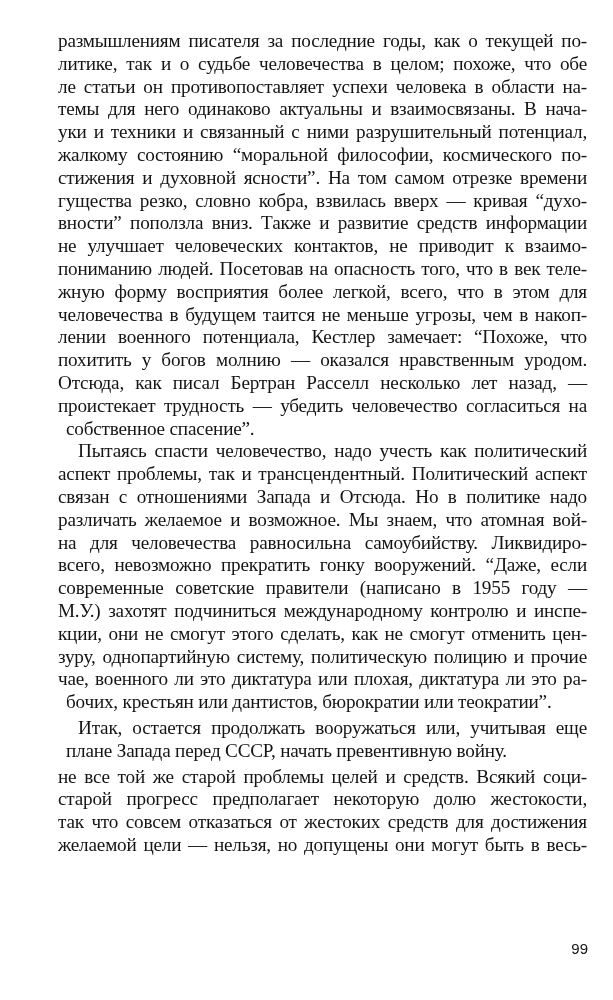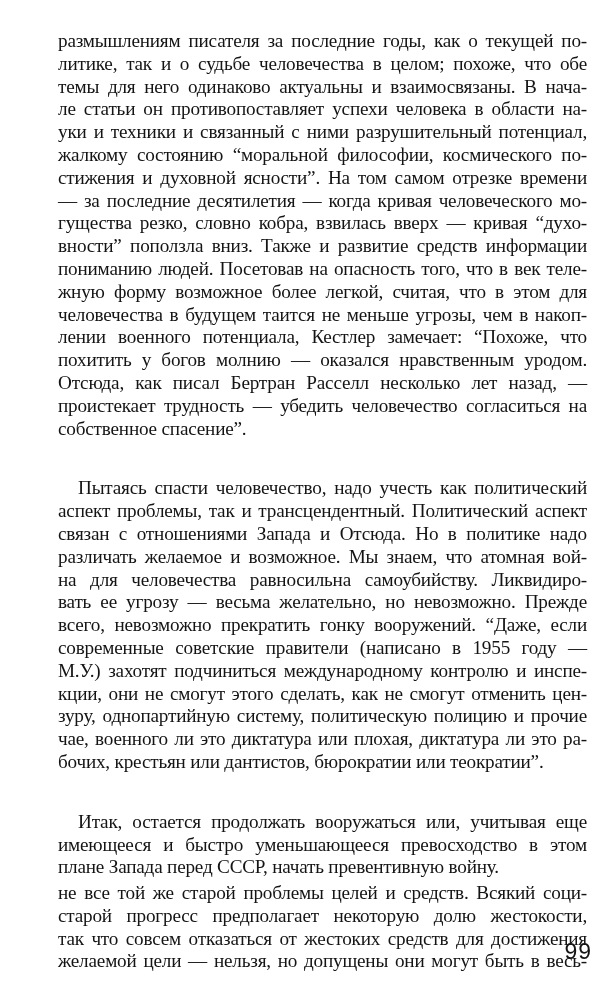--- a/index.html
+++ b/index.html
@@ -13,74 +13,72 @@
     font-family: "Liberation Serif", "DejaVu Serif", serif;
     font-size: 19.2px; line-height: 22.8px; color: #141414;
   }
   .para { margin: 0; }
   .para.gap { margin-top: 3px; }
   .line {
     display: block; white-space: nowrap; text-align: justify;
     text-align-last: justify; height: 22.8px; overflow: visible;
     letter-spacing: -0.2px;
   }
-  .line.last { text-align-last: left; }
-  .line.indent { padding-left: 20px; margin-top: 37px; }
+  .line.last { text-align-last: left; margin-left: 8px; }
+  .line.indent { padding-left: 20px; }
   .page-number {
     position: absolute; left: 548px; top: 940px; width: 24px; text-align: right;
-    font-family: Liberation Mono, monospace;
-    font-size: 23px; color: #141414;
+    font-family: Liberation Sans, sans-serif;
+    font-size: 15px; color: #141414;
   }
 </style>
 </head>
 <body>
 
 <div class="page">
   <div class="text-block">
 
     <div class="para">
       <span class="line">размышлениям писателя за последние годы, как о текущей по-</span>
       <span class="line">литике, так и о судьбе человечества в целом; похоже, что обе</span>
+      <span class="line">ле статьи он противопоставляет успехи человека в области на-</span>
       <span class="line">темы для него одинаково актуальны и взаимосвязаны. В нача-</span>
-      <span class="line">ле статьи он противопоставляет успехи человека в области на-</span>
       <span class="line">уки и техники и связанный с ними разрушительный потенциал,</span>
       <span class="line">жалкому состоянию “моральной философии, космического по-</span>
       <span class="line">стижения и духовной ясности”. На том самом отрезке времени</span>
-      <span class="line">— за последние десятилетия — когда кривая человеческого мо-</span>
       <span class="line">гущества резко, словно кобра, взвилась вверх — кривая “духо-</span>
       <span class="line">вности” поползла вниз. Также и развитие средств информации</span>
+      <span class="line">не улучшает человеческих контактов, не приводит к взаимо-</span>
       <span class="line">пониманию людей. Посетовав на опасность того, что в век теле-</span>
-      <span class="line">жную форму возможное более легкой, считая, что в этом для</span>
+      <span class="line">жную форму восприятия более легкой, всего, что в этом для</span>
       <span class="line">человечества в будущем таится не меньше угрозы, чем в накоп-</span>
       <span class="line">лении военного потенциала, Кестлер замечает: “Похоже, что</span>
       <span class="line">похитить у богов молнию — оказался нравственным уродом.</span>
       <span class="line">Отсюда, как писал Бертран Расселл несколько лет назад, —</span>
       <span class="line">проистекает трудность — убедить человечество согласиться на</span>
       <span class="line last">собственное спасение”.</span>
     </div>
 
     <div class="para">
       <span class="line indent">Пытаясь спасти человечество, надо учесть как политический</span>
       <span class="line">аспект проблемы, так и трансцендентный. Политический аспект</span>
       <span class="line">связан с отношениями Запада и Отсюда. Но в политике надо</span>
       <span class="line">различать желаемое и возможное. Мы знаем, что атомная вой-</span>
       <span class="line">на для человечества равносильна самоубийству. Ликвидиро-</span>
-      <span class="line">вать ее угрозу — весьма желательно, но невозможно. Прежде</span>
       <span class="line">всего, невозможно прекратить гонку вооружений. “Даже, если</span>
       <span class="line">современные советские правители (написано в 1955 году —</span>
       <span class="line">М.У.) захотят подчиниться международному контролю и инспе-</span>
       <span class="line">кции, они не смогут этого сделать, как не смогут отменить цен-</span>
       <span class="line">зуру, однопартийную систему, политическую полицию и прочие</span>
       <span class="line">чае, военного ли это диктатура или плохая, диктатура ли это ра-</span>
       <span class="line last">бочих, крестьян или дантистов, бюрократии или теократии”.</span>
     </div>
 
     <div class="para gap">
       <span class="line indent">Итак, остается продолжать вооружаться или, учитывая еще</span>
-      <span class="line">имеющееся и быстро уменьшающееся превосходство в этом</span>
       <span class="line last">плане Запада перед СССР, начать превентивную войну.</span>
     </div>
 
     <div class="para gap">
       <span class="line">не все той же старой проблемы целей и средств. Всякий соци-</span>
       <span class="line">старой прогресс предполагает некоторую долю жестокости,</span>
       <span class="line">так что совсем отказаться от жестоких средств для достижения</span>
       <span class="line">желаемой цели — нельзя, но допущены они могут быть в весь-</span>
     </div>
 

